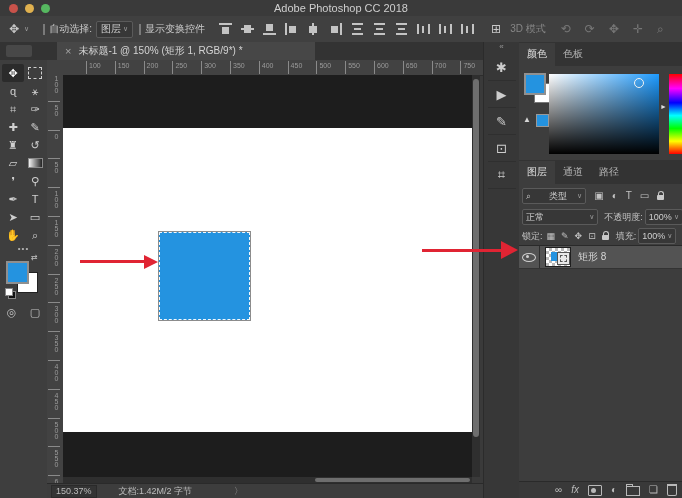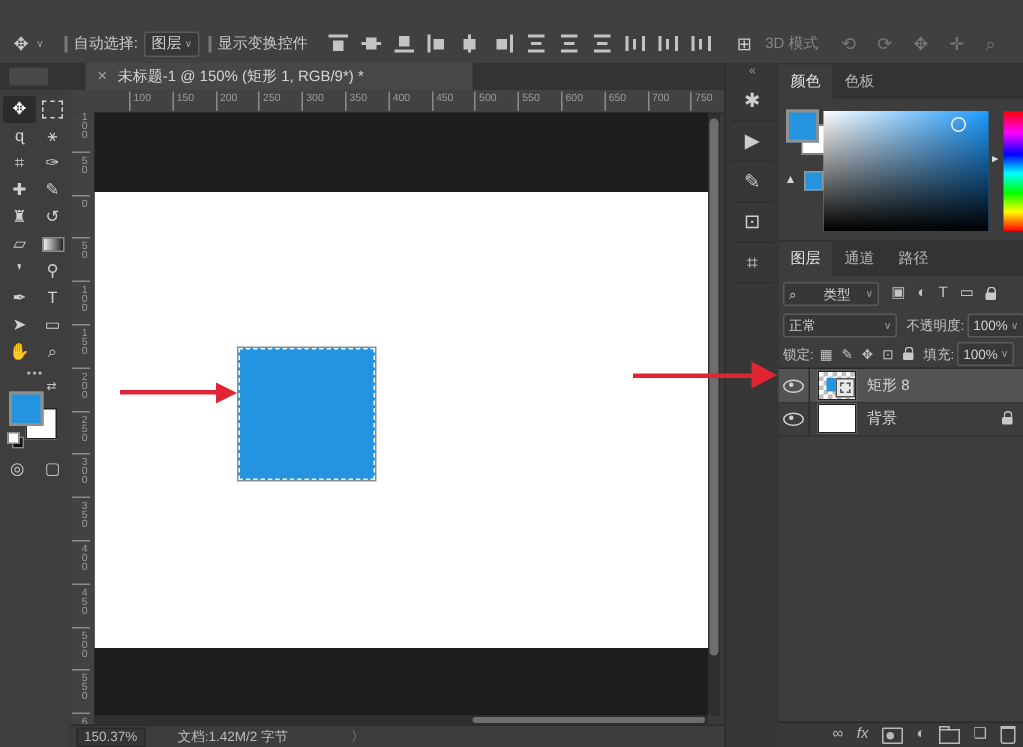--- a/index.html
+++ b/index.html
@@ -168,20 +168,26 @@
   #wm-handle{position:absolute;left:30px;top:32px;width:12px;height:6px;background:#f5a300;border-radius:3px;transform:rotate(45deg)}
   #wm-title{position:absolute;left:60px;top:8px;width:96px;font-size:29px;font-weight:bold;color:#111;
             font-family:"Liberation Serif","DejaVu Serif",serif;letter-spacing:1px}
   #wm-domain{position:absolute;left:58px;top:48px;width:100px;font-size:15px;font-weight:bold;color:#111}
 </style>
 </head>
 <body>
 
 <div id="app">
 
+  <div id="titlebar">
+    <span class="tlight" id="tl-red" style="left: 9px; background: rgb(200, 82, 74);"></span>
+    <span class="tlight" id="tl-yel" style="left: 25px; background: rgb(224, 177, 79);"></span>
+    <span class="tlight" id="tl-grn" style="left: 41px; background: rgb(86, 184, 96);"></span>
+    <div id="title-text">Adobe Photoshop CC 2018</div>
+  </div>
 
   <div id="optionsbar">
     <span class="ob-ic" style="margin-left:9px">✥</span>
     <span class="chev">∨</span>
     <span class="ob-sep"></span>
     <span class="cbox"></span>
     <span class="ob-lab">自动选择:</span>
     <span class="dd">
       <span>图层</span>
       <span class="chev">∨</span>
@@ -445,28 +451,20 @@
           <span class="eye-cell">
               <span class="eye-ic"></span>
             </span>
           <span class="thumb checker">
             <span class="fillsq" style="background: rgb(36, 147, 224);"></span>
             <span class="vbadge"></span>
           </span>
           <span class="layer-name">矩形 8</span>
         </div>
 
-        <div class="layer-row" style="top:84px">
-          <span class="eye-cell">
-              <span class="eye-ic"></span>
-            </span>
-          <span class="thumb bg-thumb"></span>
-          <span class="layer-name">背景</span>
-          <span class="lock-ic row-lock"></span>
-        </div>
 
         <div id="lp-footer">
             <span class="pn-ic">∞</span>
             <span class="pn-ic fx">fx</span>
             <span class="mask-ic"></span>
             <span class="pn-ic">◐</span>
             <span class="folder-ic"></span>
             <span class="pn-ic">❏</span>
             <span class="trash-ic"></span>
           </div>

